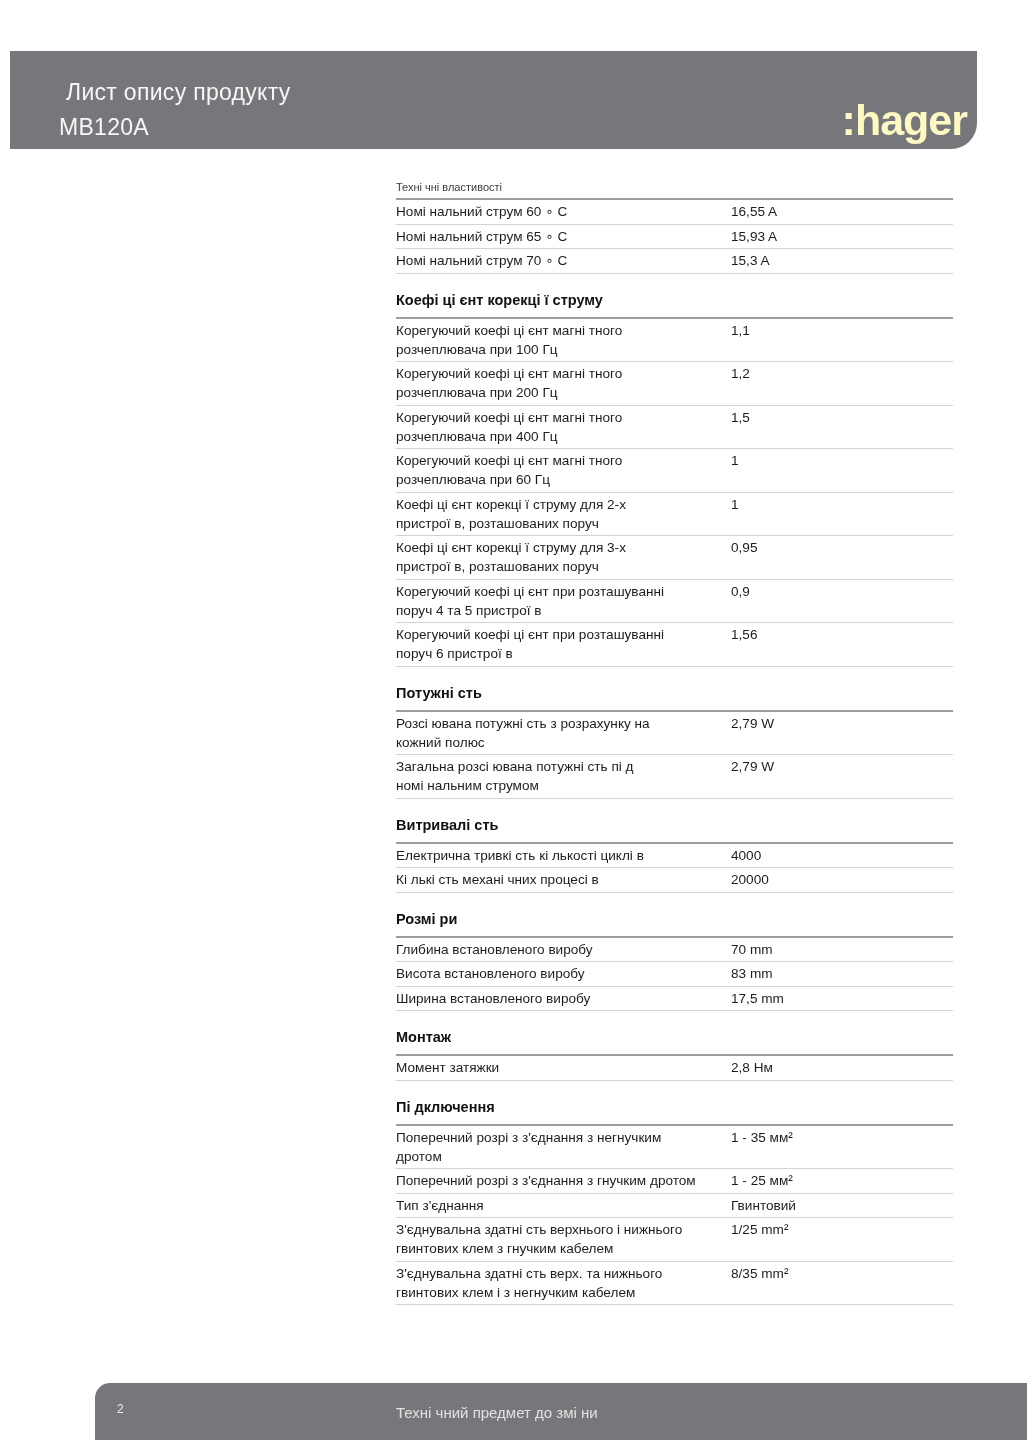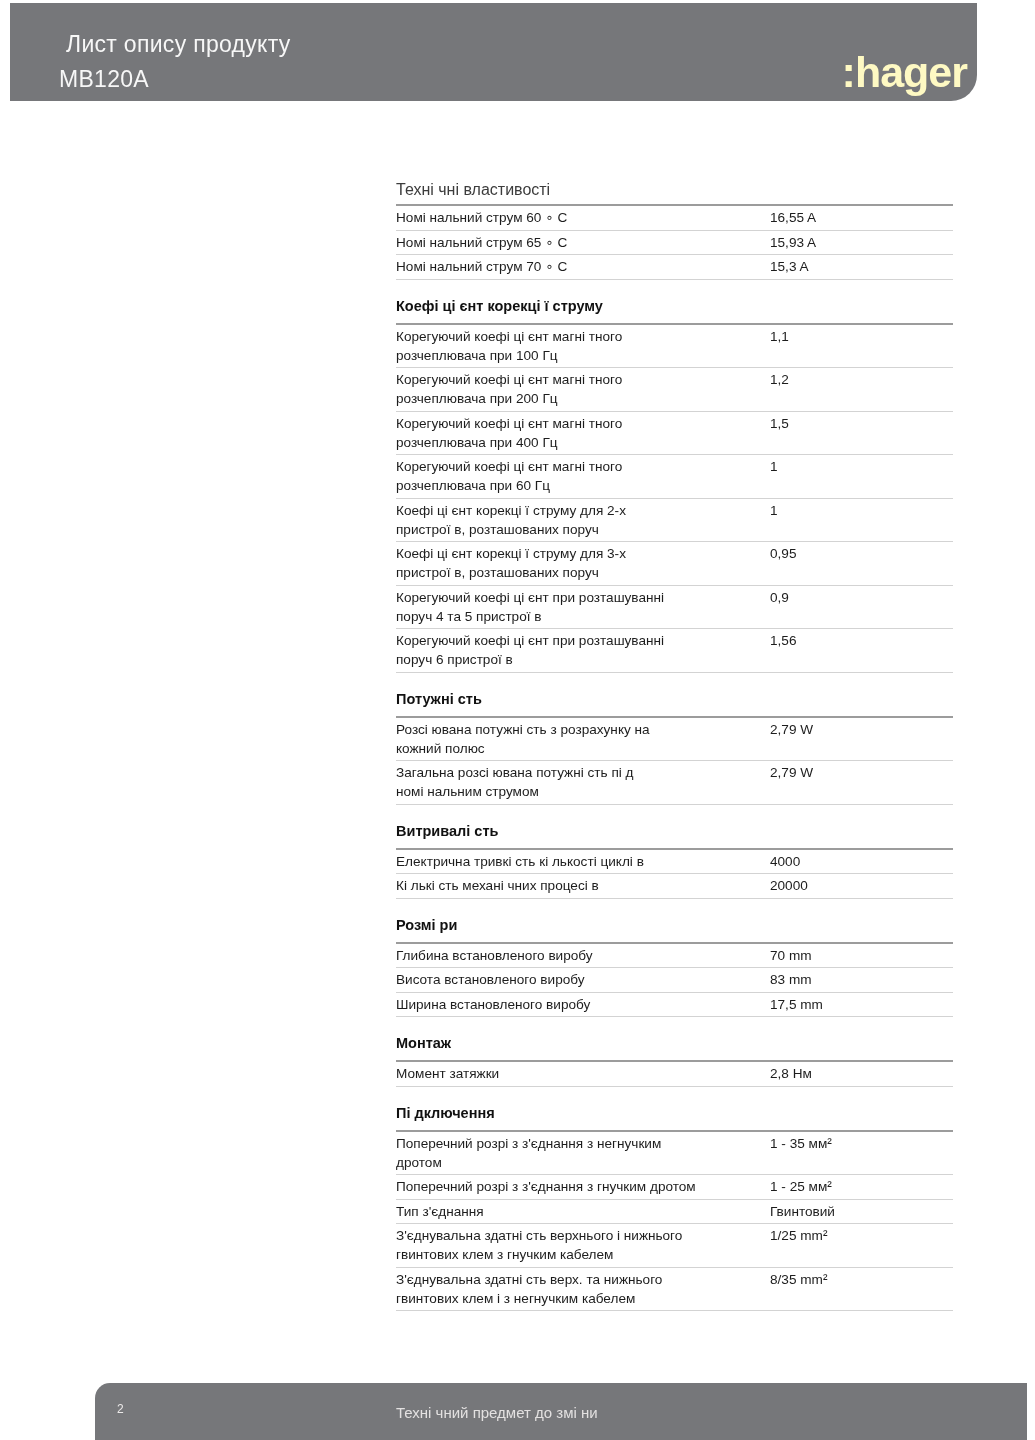--- a/index.html
+++ b/index.html
@@ -10,40 +10,40 @@
   .header{position:absolute;left:10px;top:3px;width:967px;height:98px;
           background:#76777a;border-bottom-right-radius:26px;color:#f7f7f7;}
   .header-titles{position:absolute;left:49px;top:24px;font-size:23px;line-height:35px;
           letter-spacing:.3px;}
   .header-title1{padding-left:7px;}
   .logo{position:absolute;right:10px;bottom:4px;font-size:43px;font-weight:700;
         letter-spacing:-1px;color:#fef9c3;}
 
   
   .content{position:absolute;left:396px;top:181px;width:557px;color:#1d1d1d;}
-  .small-header{font-size:16px;color:#3c3c3c;padding-bottom:5px;}
+  .small-header{font-size:11px;color:#3c3c3c;padding-bottom:5px;}
   .section-heading{font-size:14.5px;font-weight:700;color:#111;margin:18px 0 9px 0;}
   .rows{border-top:2px solid #9c9c9c;}
   .row{display:flex;border-bottom:1.5px solid #d3d3d3;padding:2px 0 2.5px 0;
-       font-size:13.6px;line-height:19px;gap:39px;}
+       font-size:13.6px;line-height:19px;}
   .cell.label{width:335px;white-space:pre-line;}
   .cell.value{flex:1;}
 
   
   .footer{position:absolute;left:95px;top:1383px;width:932px;height:57px;
           background:#76777a;border-top-left-radius:15px;}
   .page-num{position:absolute;left:22px;top:19px;font-size:12px;color:#eceaea;}
   .footer-note{position:absolute;left:301px;top:21px;font-size:15px;color:#e3e1e1;}
 </style>
 </head>
 <body>
 
 <div class="page">
 
-  <div class="header" style="background: rgb(118, 119, 122);">
+  <div class="header" style="background: rgb(118, 119, 122); margin-top: 48px;">
     <div class="header-titles">
       <div class="header-title1">Лист опису продукту</div>
       <div class="header-title2">MB120A</div>
     </div>
     <div class="logo">:hager</div>
   </div>
 
   <div class="content" id="content">
       <section>
         <div class="small-header">Техні чні властивості</div>

